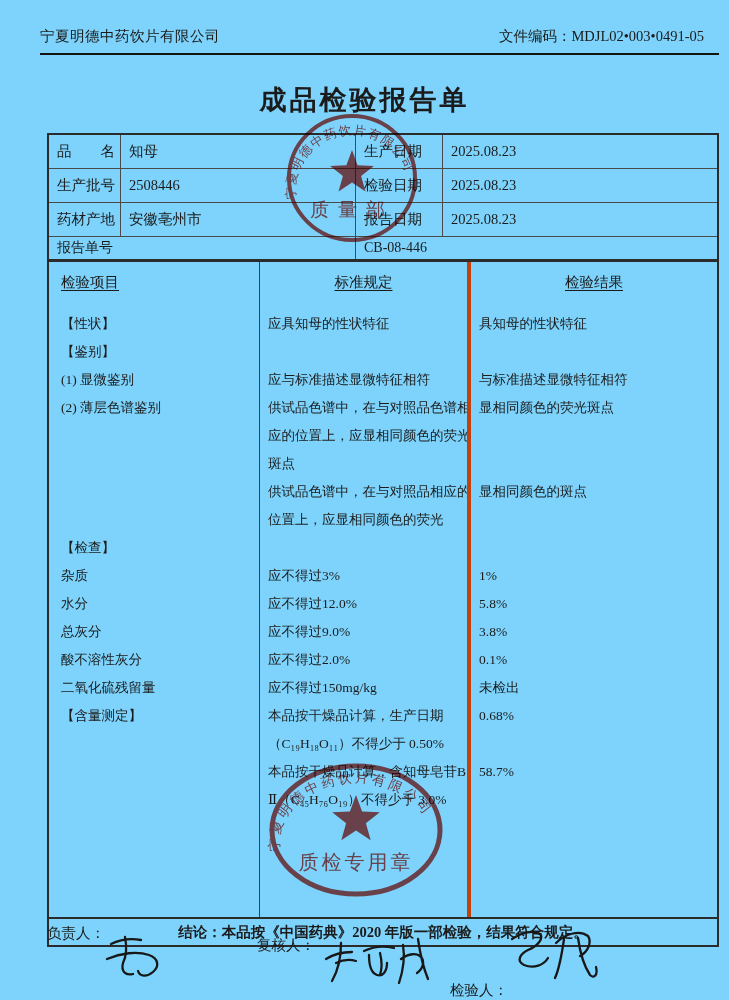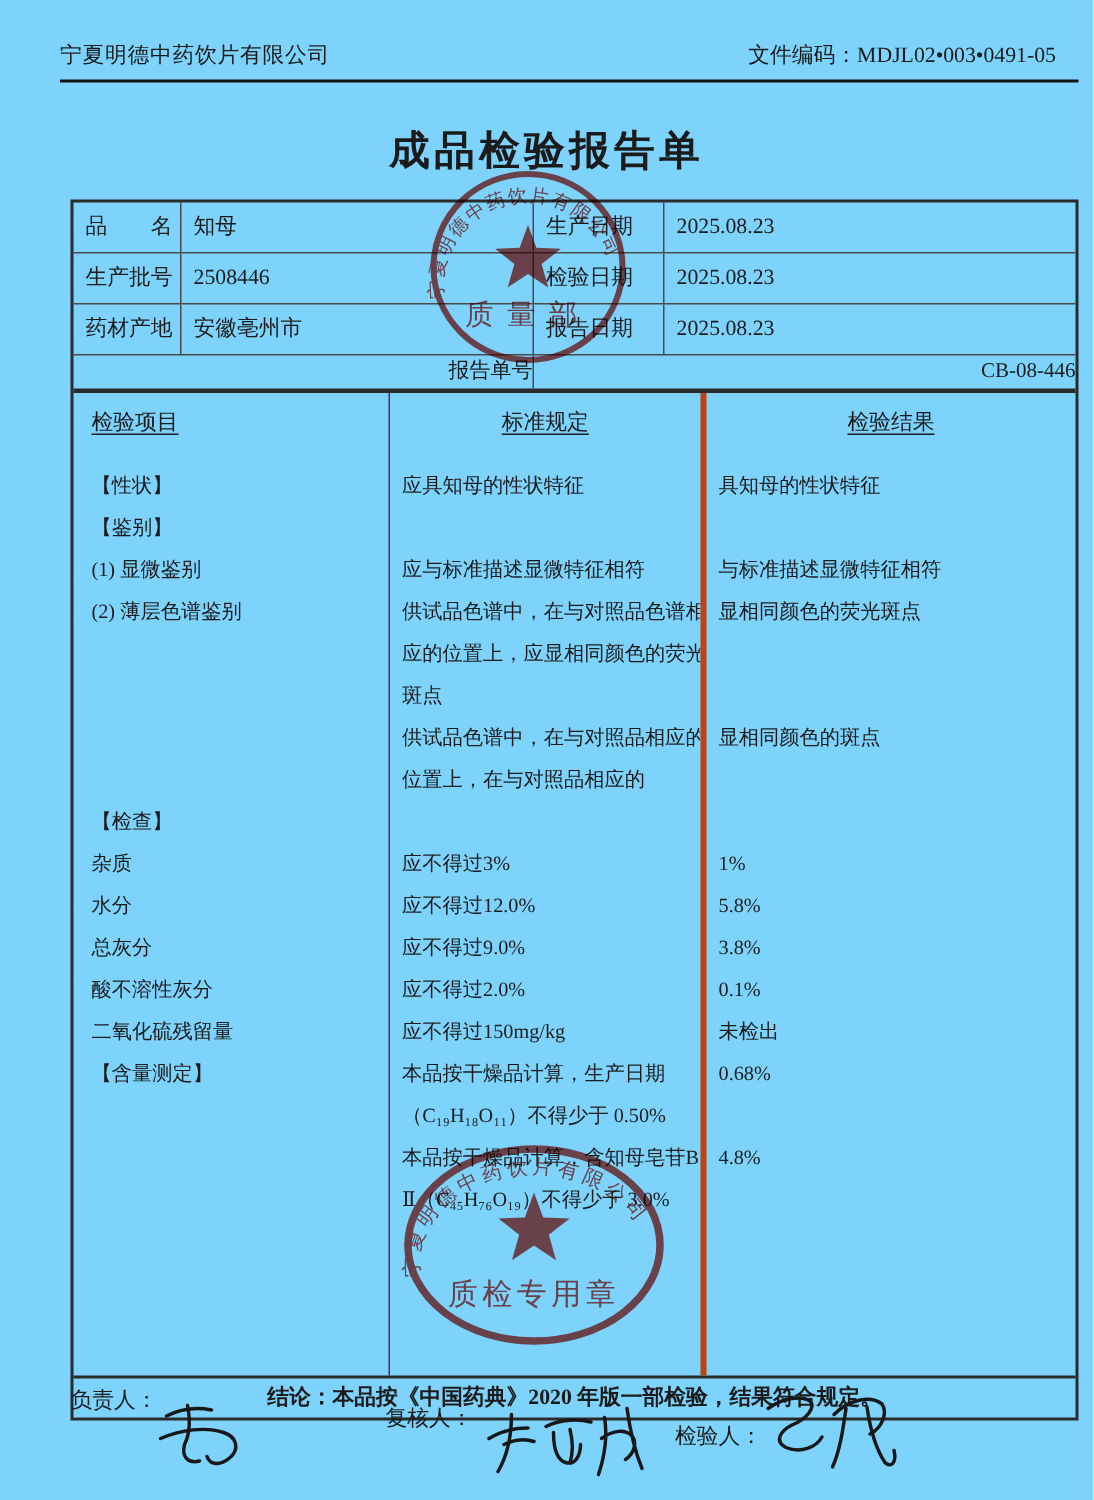--- a/index.html
+++ b/index.html
@@ -10,21 +10,21 @@
   .doccode{position:absolute;right:25px;top:27px;font-size:14.5px;}
   .toprule{position:absolute;left:40px;right:10px;top:53px;border-top:2px solid #141414;}
   .title{position:absolute;left:0;top:82px;width:729px;text-align:center;
          font-size:27px;font-weight:bold;letter-spacing:3px;}
   
   .doc{position:absolute;left:47px;top:133px;width:668px;border:2px solid #2b2b2b;background:transparent;}
   .inforow{display:grid;grid-template-columns:71px 235px 87px 1fr;height:33px;border-bottom:1px solid #4a4a4a;}
   .inforow > div{line-height:33px;font-size:14.5px;padding-left:8px;white-space:nowrap;overflow:hidden;}
   .inforow > div.sep{border-left:1px solid #4a4a4a;}
   .reportrow{display:grid;grid-template-columns:306px 1fr;height:22px;}
-  .reportrow > div{line-height:22px;font-size:14px;padding-left:8px;text-align:right;}
+  .reportrow > div{line-height:22px;font-size:14px;padding-left:8px;}
   .reportrow > div.sep{border-left:1px solid #4a4a4a;}
   
   .gridbody{display:flex;height:655px;border-top:3px solid #2b2b2b;}
   .bcol{box-sizing:border-box;overflow:hidden;}
   .bcol1{width:210px;}
   .bcol2{width:208px;border-left:1px solid #701a75;}
   .bcol3{flex:1;border-left:4px solid #c2410c;}
   .bhead{height:36px;line-height:40px;font-size:14.5px;}
   .bhead span{text-decoration:underline;text-underline-offset:3px;}
   .bcol1 .bhead{padding-left:12px;}
@@ -104,21 +104,21 @@
       <div class="bcol bcol2">
         <div class="bhead"><span>标准规定</span></div>
         <div class="blines">
             <div class="bline">应具知母的性状特征</div>
             <div class="bline">&nbsp;</div>
             <div class="bline">应与标准描述显微特征相符</div>
             <div class="bline">供试品色谱中，在与对照品色谱相</div>
             <div class="bline">应的位置上，应显相同颜色的荧光</div>
             <div class="bline">斑点</div>
             <div class="bline">供试品色谱中，在与对照品相应的</div>
-            <div class="bline">位置上，在与对照品相应的</div>
+            <div class="bline">位置上，应显相同颜色的荧光</div>
             <div class="bline">&nbsp;</div>
             <div class="bline">应不得过3%</div>
             <div class="bline">应不得过12.0%</div>
             <div class="bline">应不得过9.0%</div>
             <div class="bline">应不得过2.0%</div>
             <div class="bline">应不得过150mg/kg</div>
             <div class="bline">本品按干燥品计算，生产日期</div>
             <div class="bline">（C₁₉H₁₈O₁₁）不得少于 0.50%</div>
             <div class="bline">本品按干燥品计算，含知母皂苷B</div>
             <div class="bline">Ⅱ（C₄₅H₇₆O₁₉）不得少于 3.0%</div>
@@ -136,21 +136,21 @@
             <div class="bline">显相同颜色的斑点</div>
             <div class="bline">&nbsp;</div>
             <div class="bline">&nbsp;</div>
             <div class="bline">1%</div>
             <div class="bline">5.8%</div>
             <div class="bline">3.8%</div>
             <div class="bline">0.1%</div>
             <div class="bline">未检出</div>
             <div class="bline">0.68%</div>
             <div class="bline">&nbsp;</div>
-            <div class="bline">4.8%</div>
+            <div class="bline">58.7%</div>
             <div class="bline">&nbsp;</div>
           </div>
       </div>
     </div>
 
     <div class="conclusion">结论：本品按《中国药典》2020 年版一部检验，结果符合规定。</div>
   </div>
 
   <div class="sig-label" style="left:47px;top:924px;">负责人：</div>
   <div class="sig" style="left:97px;top:932px;" aria-label="李远">
@@ -162,21 +162,21 @@
 
   <div class="sig-label" style="left:257px;top:936px;">复核人：</div>
   <div class="sig" style="left:318px;top:925px;" aria-label="庄丽姆">
     <svg width="115" height="65" viewBox="0 0 115 65">
       <path d="M8 34 C16 29 26 27 34 27 M23 18 C23 30 21 44 14 56 M18 38 C26 34 32 34 38 36"></path>
       <path d="M46 26 C56 21 68 21 76 23 M51 30 C51 40 53 48 59 50 C65 52 69 46 69 38 M62 28 C64 36 64 44 62 50"></path>
       <path d="M85 20 C87 32 85 46 81 58 M83 34 C91 28 99 28 103 32 C107 36 105 44 99 48 M100 14 C102 28 105 42 110 54"></path>
     </svg>
   </div>
 
-  <div class="sig-label" style="left:450px;top:948px;">检验人：</div>
+  <div class="sig-label" style="left:450px;top:981px;">检验人：</div>
   <div class="sig" style="left:500px;top:922px;" aria-label="马丽">
     <svg width="100" height="62" viewBox="0 0 100 62">
       <path d="M12 17 C22 10 34 8 40 12 C44 16 38 24 28 28 C20 32 16 39 24 43 C34 47 44 43 48 36"></path>
       <path d="M56 21 C66 11 80 8 88 14 C92 20 88 30 80 34 M64 17 C62 31 60 45 55 56 M78 16 C80 30 84 44 90 53 C94 57 98 53 96 45"></path>
     </svg>
   </div>
 
   <div class="stamp" style="left:283px;top:111px;">
     <svg width="138" height="134" viewBox="0 0 138 134">
       <defs>

